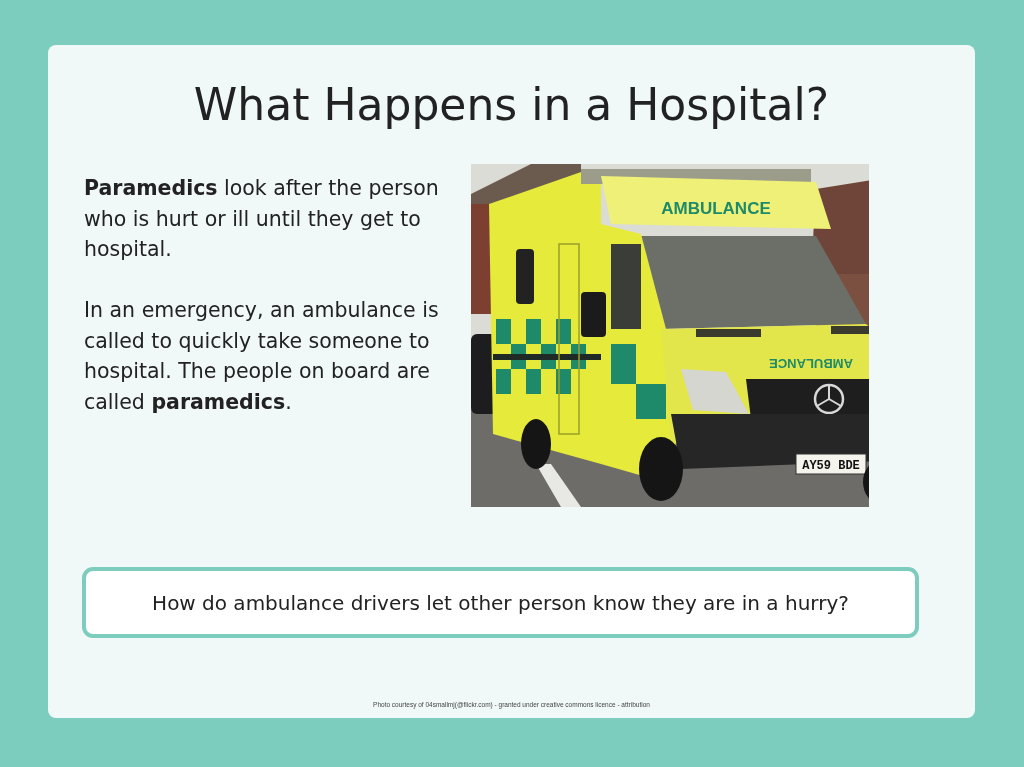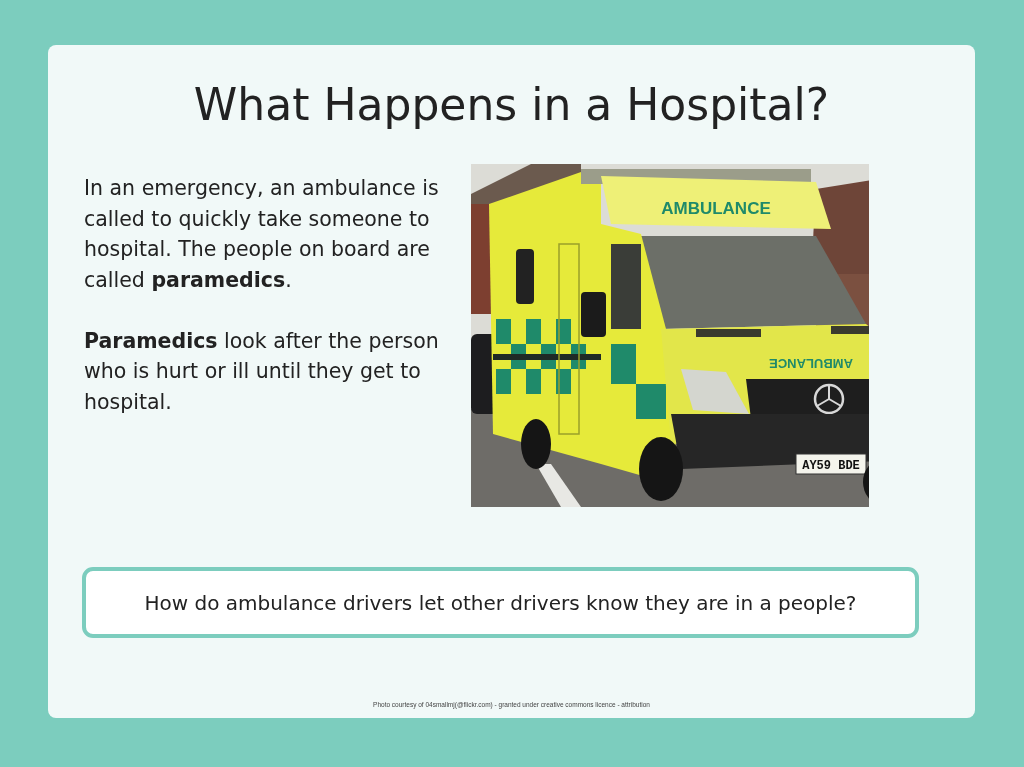--- a/index.html
+++ b/index.html
@@ -46,22 +46,22 @@
   </style>
 </head>
 <body>
 
 <div class="slide">
   <div class="card">
 
     <h1 class="title">What Happens in a Hospital?</h1>
 
     <div class="body-text">
+      <p><b>Paramedics</b><span> look after the person who is hurt or ill until they get to hospital.</span></p>
       <p><span>In an emergency, an ambulance is called to quickly take someone to hospital. The people on board are called </span><b>paramedics</b><span>.</span></p>
-      <p><b>Paramedics</b><span> look after the person who is hurt or ill until they get to hospital.</span></p>
     </div>
 
     <div class="photo" role="img" aria-label="Yellow and green UK ambulance parked on a street">
       <svg width="470" height="343" viewBox="0 0 470 343" xmlns="http://www.w3.org/2000/svg">
 
         <rect x="0" y="0" width="470" height="343" fill="#dcdcd6"></rect>
 
         <polygon points="0,30 60,0 110,0 110,120 0,140" fill="#6b5a4e"></polygon>
         <rect x="0" y="40" width="30" height="110" fill="#7d3f30"></rect>
 
@@ -130,18 +130,18 @@
         <rect x="325" y="290" width="70" height="20" fill="#f4f4ec" stroke="#333" stroke-width="1"></rect>
         <text x="360" y="305" text-anchor="middle" font-family="Liberation Mono, monospace" font-weight="bold" font-size="12" fill="#111">AY59 BDE</text>
 
         <ellipse cx="190" cy="305" rx="22" ry="32" fill="#151515"></ellipse>
         <ellipse cx="410" cy="318" rx="18" ry="22" fill="#151515"></ellipse>
         <ellipse cx="65" cy="280" rx="15" ry="25" fill="#151515"></ellipse>
       </svg>
     </div>
 
     <div class="question">
-      <span>How do ambulance drivers let other drivers know they are in a people?</span>
+      <span>How do ambulance drivers let other person know they are in a hurry?</span>
     </div>
 
     <div class="credit">Photo courtesy of 04smallmj(@flickr.com) - granted under creative commons licence - attribution</div>
   </div>
 </div>
 
 </body></html>

